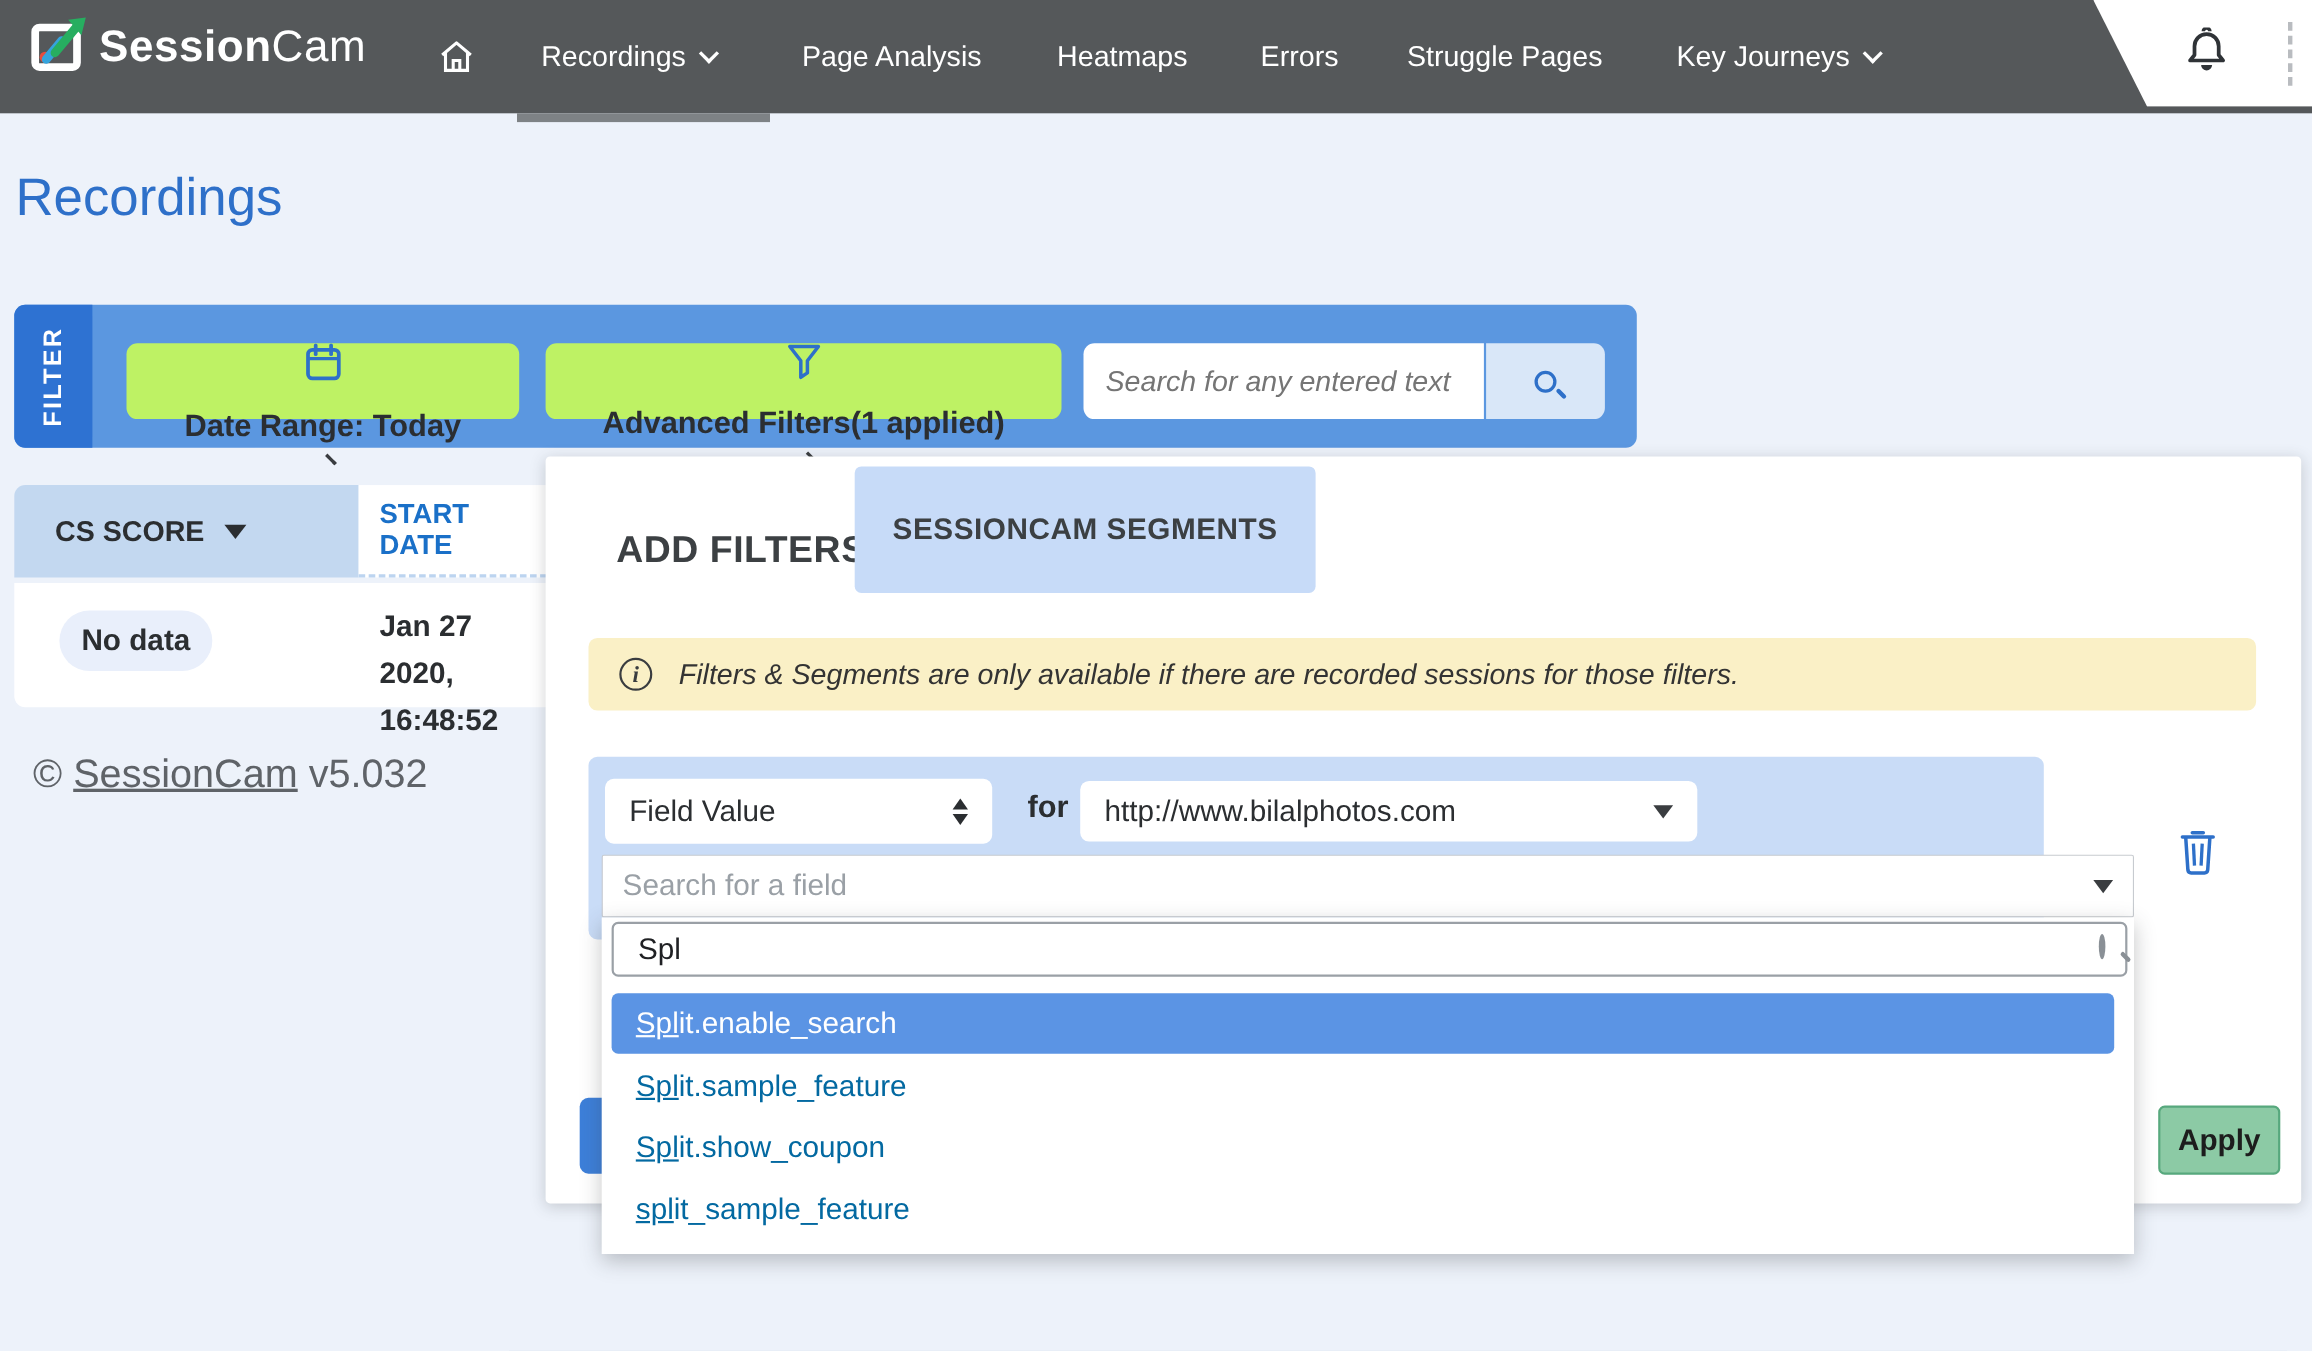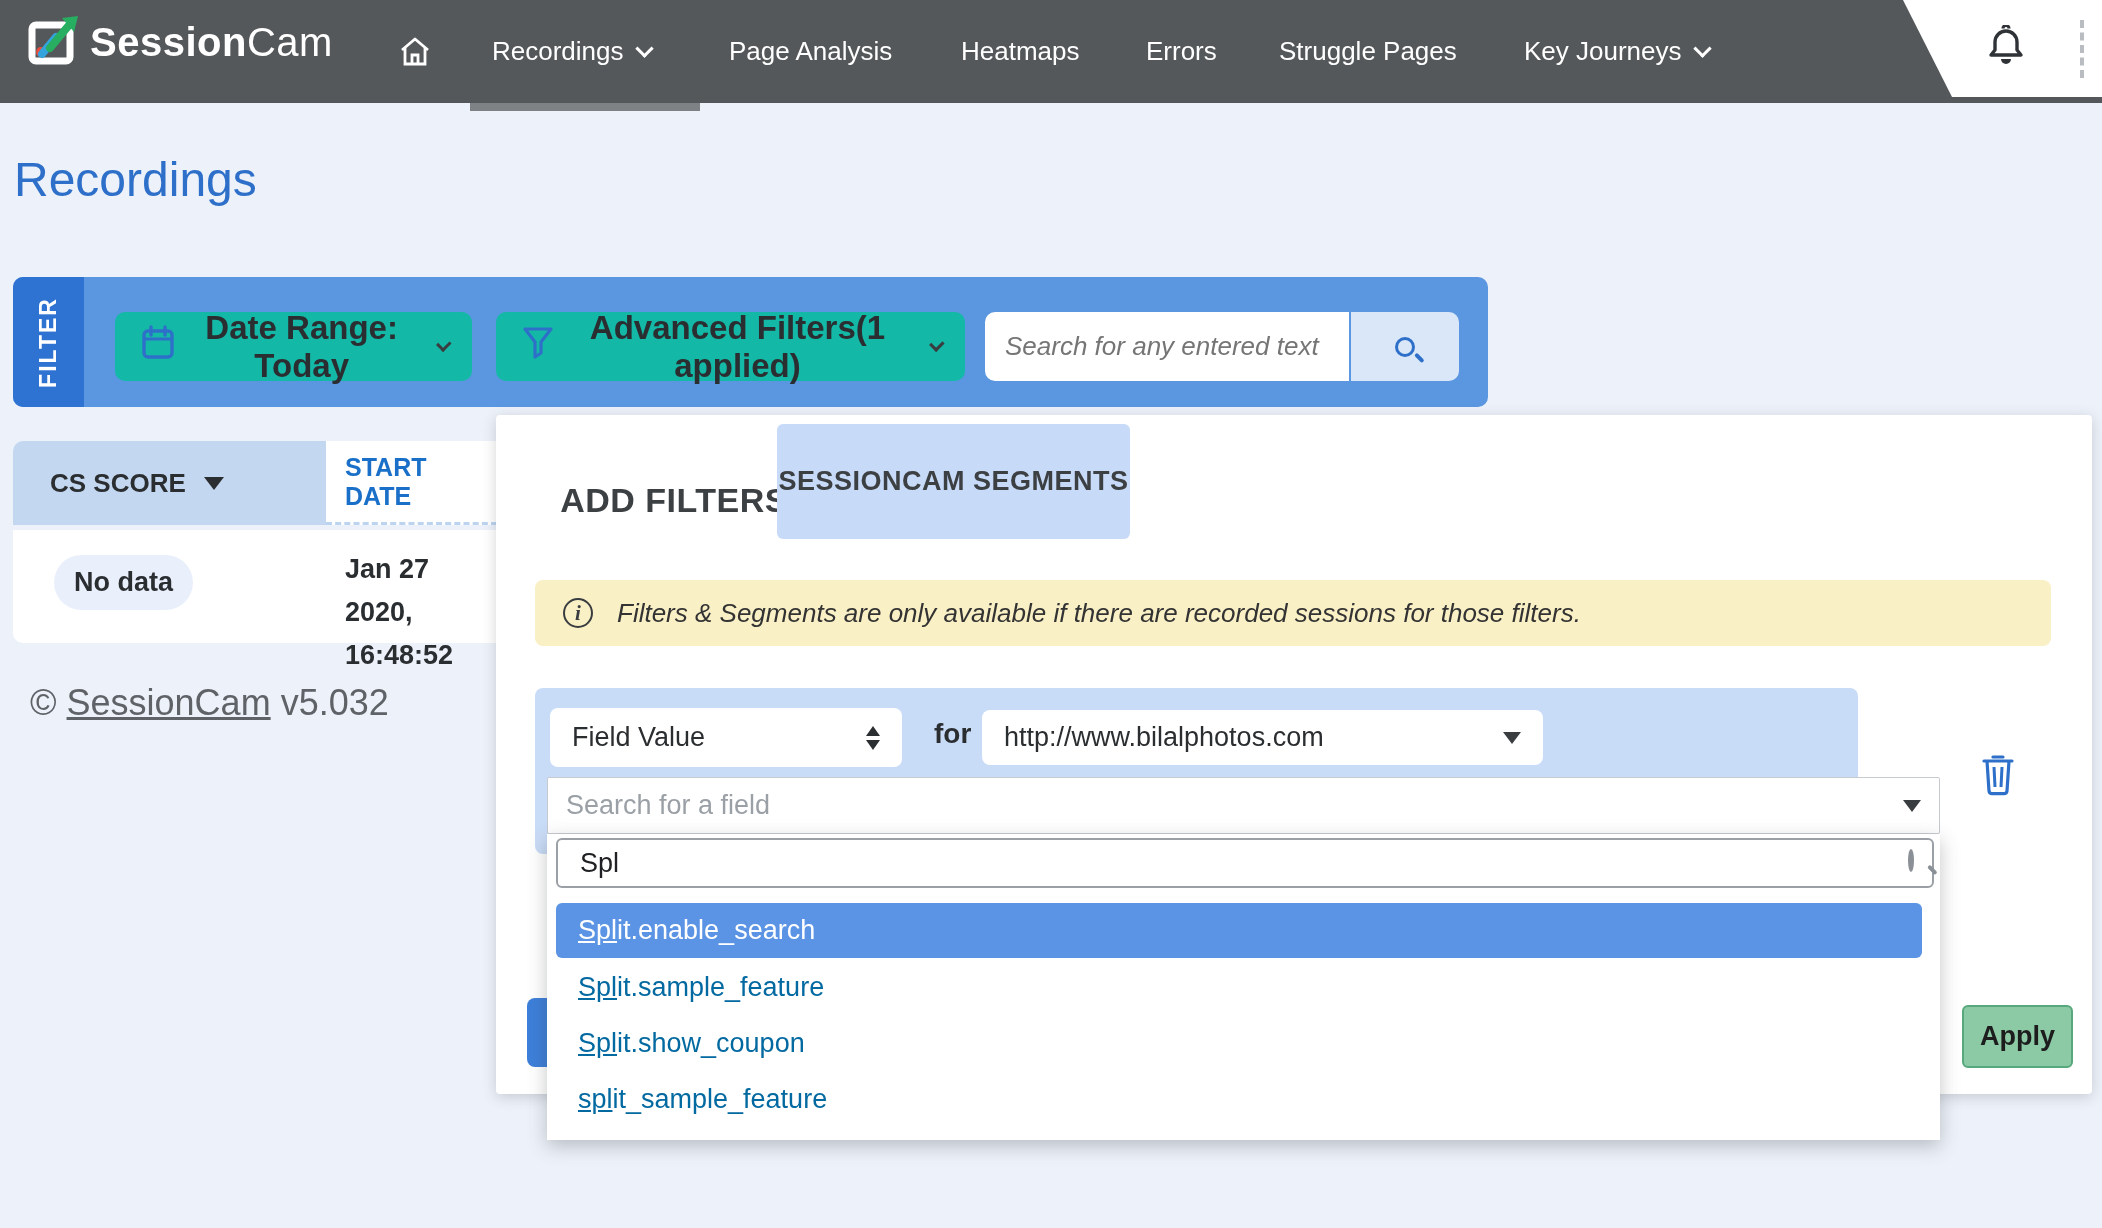--- a/index.html
+++ b/index.html
@@ -24,23 +24,23 @@
   .dots-rail { position:absolute; left:200px; top:20px; height:58px; border-left:4px dashed #b9bcc0; }
 
   
   .page-title { position:absolute; left:14px; top:152px; font-size:48px; color:#2e70c9; }
 
   
   .filterbar { position:absolute; left:13px; top:277px; width:1475px; height:130px; background:#5b97e0; border-radius:10px; }
   .filter-tab { position:absolute; left:0; top:0; width:71px; height:130px; background:#2e72d2;
                 border-radius:10px 0 0 10px; display:flex; align-items:center; justify-content:center; }
   .filter-tab span { transform:rotate(-90deg); color:#fff; font-size:23px; font-weight:700; letter-spacing:2px; }
-  .fbtn { position:absolute; top:35px; height:69px; background:#14b8a6; border-radius:10px; border:none;
-          display:flex; align-items:center; gap:16px; padding:0 26px; font-size:33px; font-weight:600; color:#2b2e31;
-          font-family:"Liberation Sans", sans-serif; cursor:pointer; }
+  .fbtn { position:absolute; top:35px; height:69px; background:#bef264; border-radius:10px; border:none;
+          display:flex; align-items:center; gap:16px; padding:0 26px; font-size:28px; font-weight:600; color:#2b2e31;
+          font-family:"Liberation Sans", sans-serif; cursor:pointer;flex-direction:column; }
   .fbtn .chev-d { width:12px; height:12px; border-right:3px solid #3a3d40; border-bottom:3px solid #3a3d40;
                   transform:rotate(45deg) translateY(-4px); margin-left:8px; }
   .search-wrap { position:absolute; left:972px; top:35px; width:364px; height:69px; background:#fff; border-radius:10px 0 0 10px; }
   .search-wrap input { width:100%; height:100%; border:none; outline:none; background:transparent;
                        font-style:italic; font-size:26px; color:#5f6368; padding:0 20px;
                        font-family:"Liberation Sans", sans-serif; }
   .search-block { position:absolute; left:1338px; top:35px; width:108px; height:69px; background:#d9e7f8;
                   border-radius:0 10px 10px 0; display:flex; align-items:center; justify-content:center; cursor:pointer; }
   .mag { position:relative; width:20px; height:20px; border:3.5px solid #2e70c9; border-radius:50%; }
   .mag::after { content:""; position:absolute; left:16px; top:16px; width:11px; height:3.5px;
@@ -64,21 +64,21 @@
   .row-date { position:absolute; left:332px; top:18px; font-size:27px; font-weight:700; color:#2b2e31; line-height:43px; }
 
   .footer { position:absolute; left:30px; top:682px; font-size:36px; color:#5f6368; }
   .footer a { color:#5f6368; text-decoration:underline; }
 
   
   .panel { position:absolute; left:496px; top:415px; width:1596px; height:679px; background:#fff;
            border-radius:4px; box-shadow:0 3px 14px rgba(60,64,67,.22); }
   .ptab-inactive { position:absolute; left:64px; top:45px; width:228px; height:80px; display:flex; align-items:center;
                    justify-content:center; font-size:34px; font-weight:700; color:#3c4043; letter-spacing:.5px; cursor:pointer; }
-  .ptab-active { position:absolute; left:281px; top:9px; width:353px; height:115px; background:#c7dbf8; border-radius:6px;
+  .ptab-active { position:absolute; left:281px; top:9px; width:419px; height:115px; background:#c7dbf8; border-radius:6px;
                  display:flex; align-items:center; justify-content:center; font-size:27px; font-weight:700;
                  color:#3c4043; letter-spacing:.5px; cursor:pointer; }
   .notice { position:absolute; left:39px; top:165px; width:1516px; height:66px; background:#faf0c6; border-radius:8px;
             display:flex; align-items:center; gap:24px; padding-left:28px; }
   .info-ic { width:30px; height:30px; border:2.5px solid #3a3d40; border-radius:50%; color:#3a3d40;
              font-size:21px; font-weight:700; display:flex; align-items:center; justify-content:center;
              font-family:"Liberation Serif", serif; font-style:italic; flex:0 0 auto; }
   .notice-text { font-size:26px; font-style:italic; color:#333; }
   .cond-box { position:absolute; left:39px; top:273px; width:1323px; height:166px; background:#c9dcf7; border-radius:8px; }
   .sel { position:absolute; background:#fff; border-radius:8px; display:flex; align-items:center;

